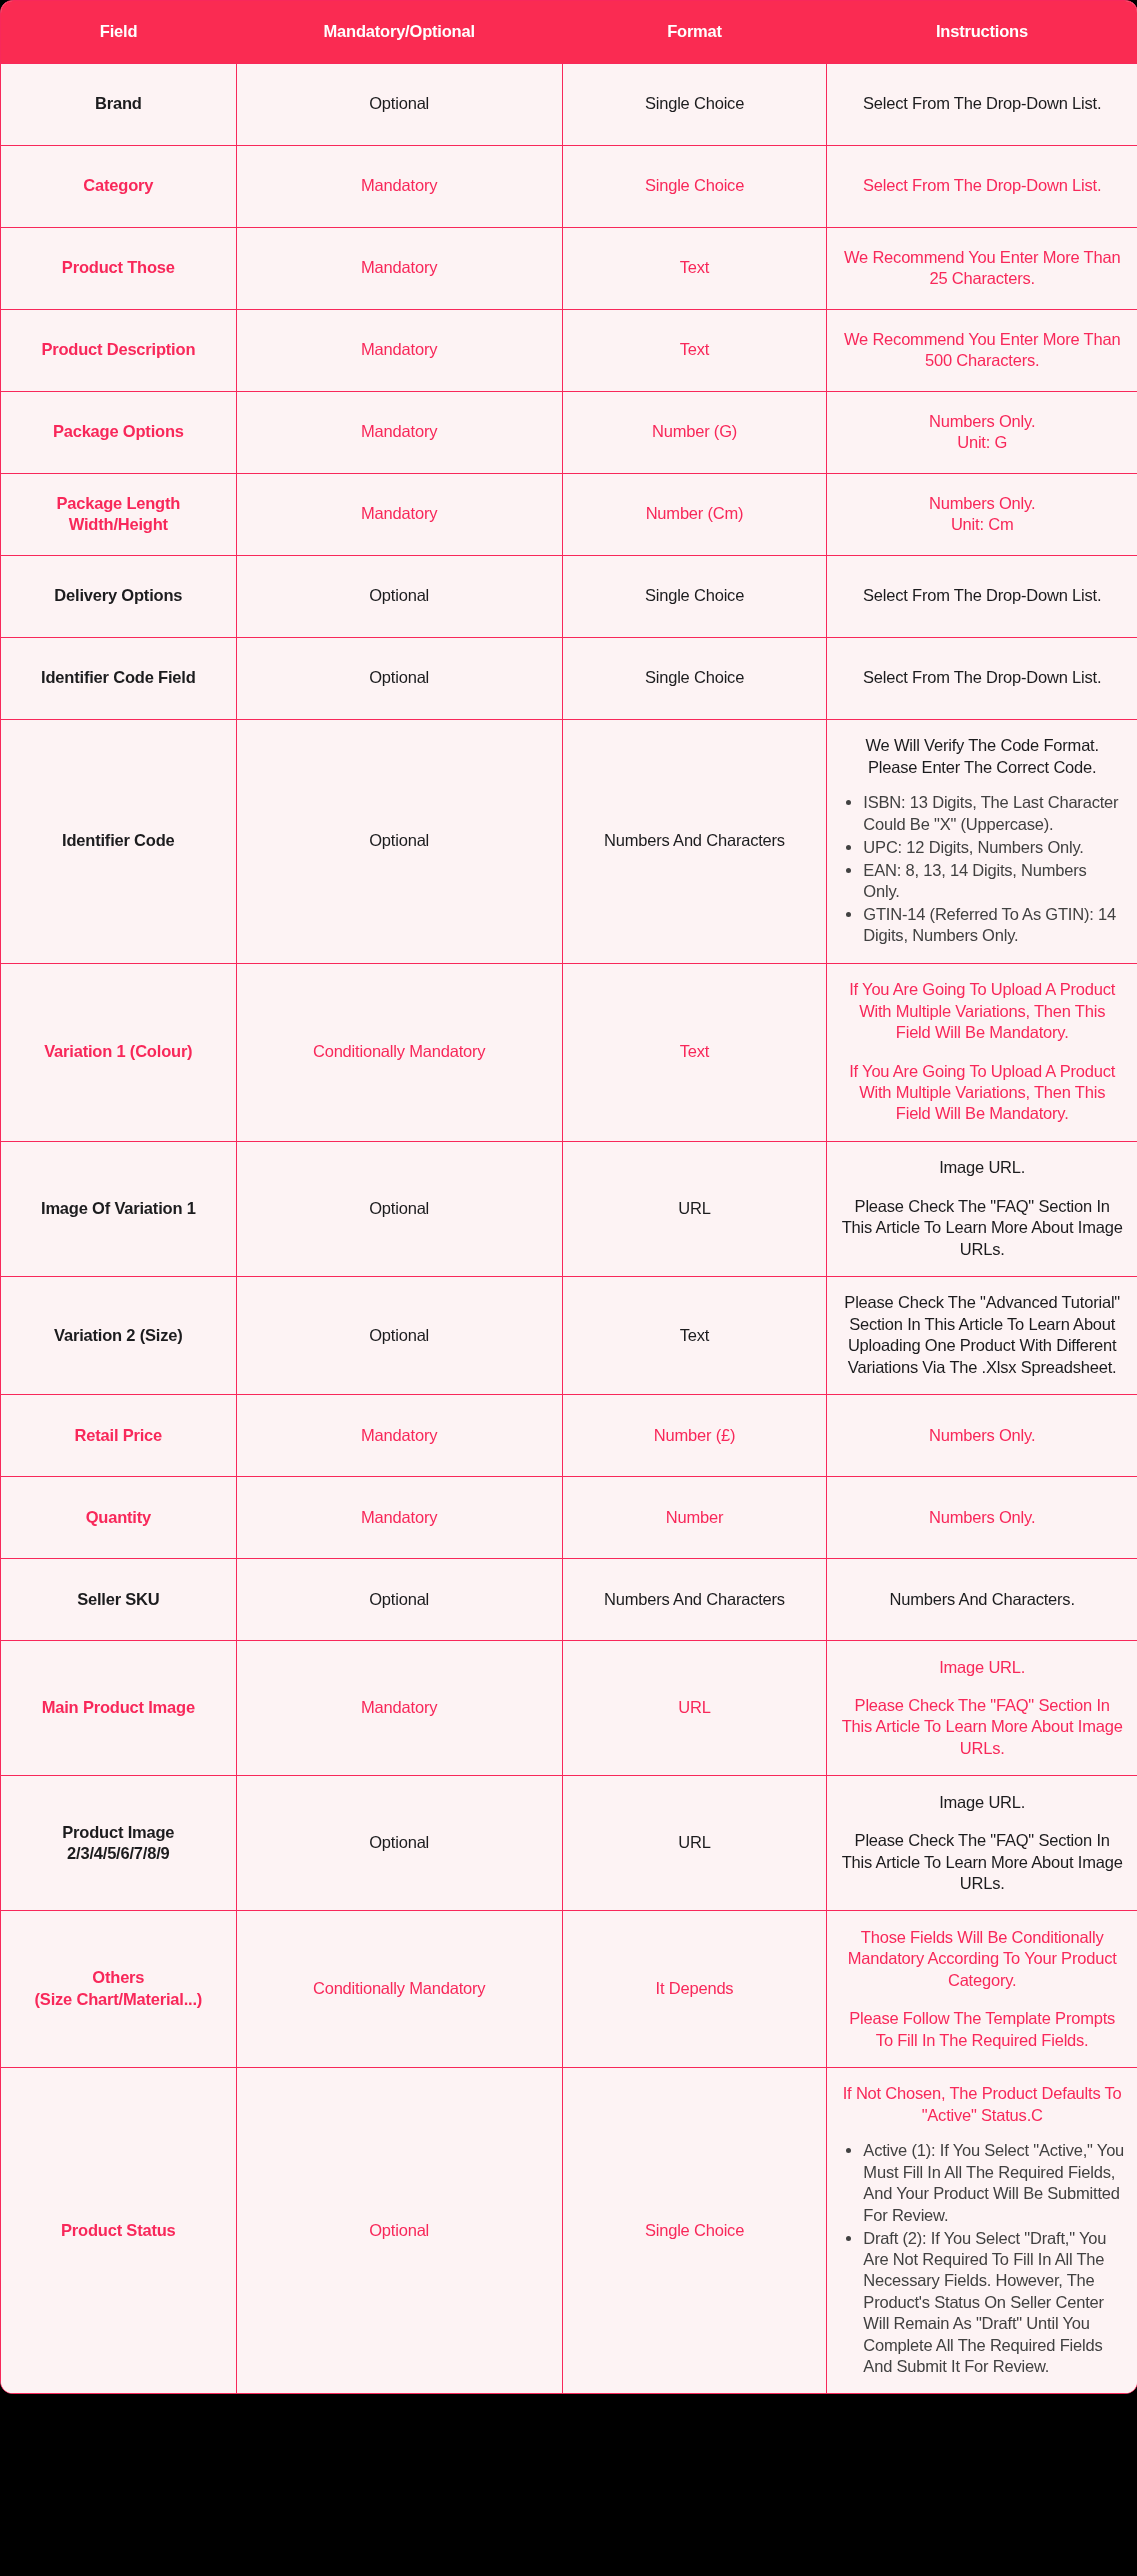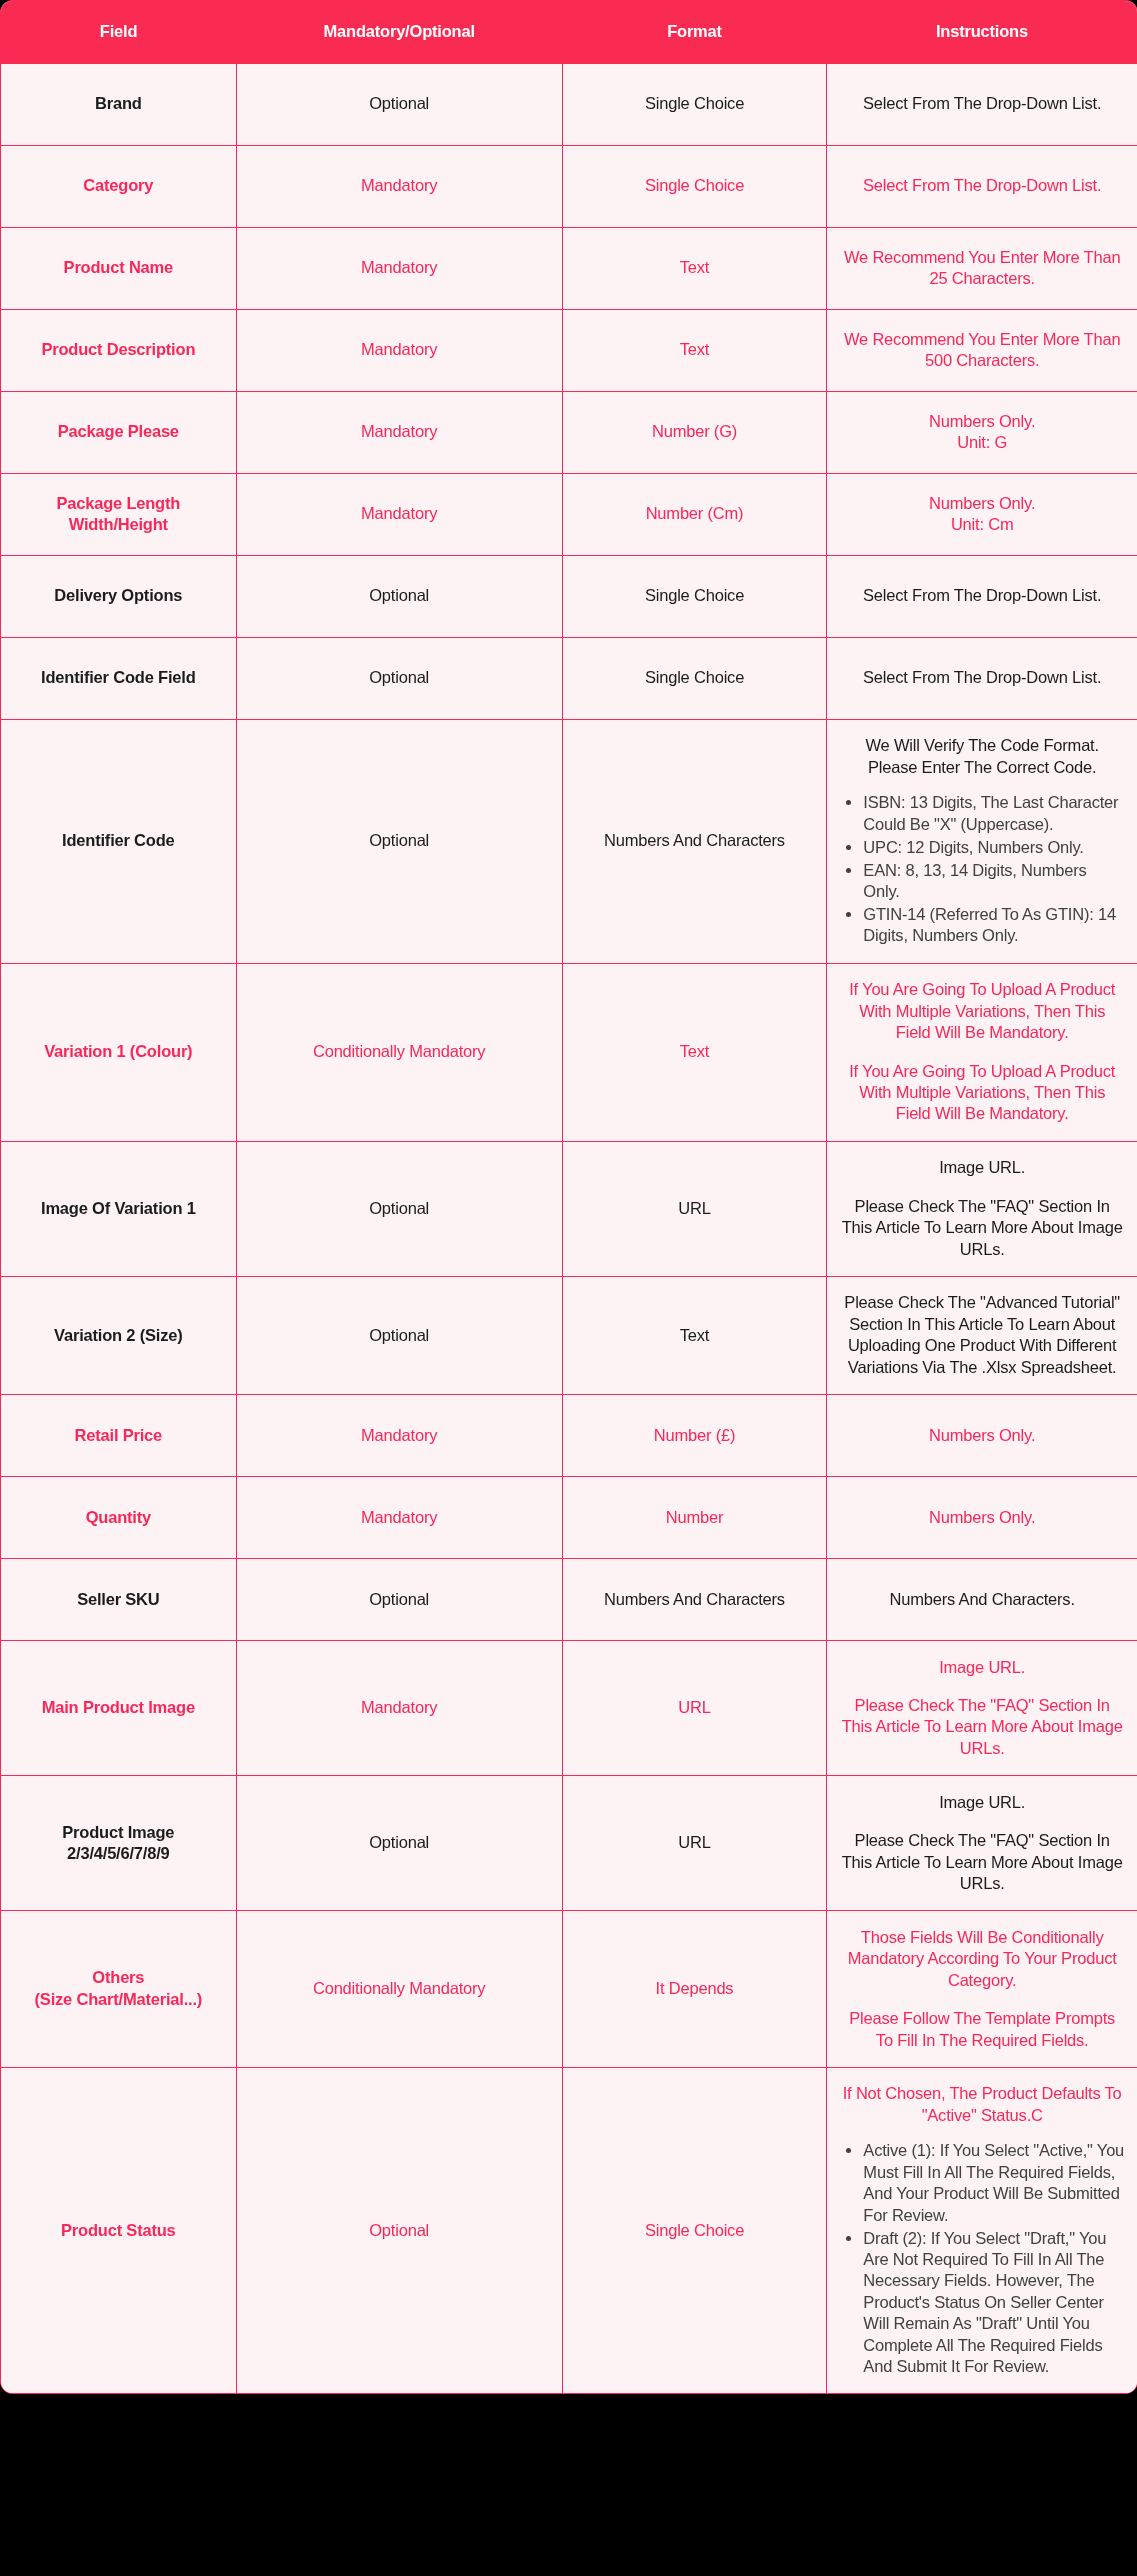--- a/index.html
+++ b/index.html
@@ -104,37 +104,37 @@
         </tr>
         <tr>
           <td class="field-cell tone-pink">Category</td>
           <td class="mandatory-cell tone-pink">Mandatory</td>
           <td class="format-cell tone-pink">Single Choice</td>
           <td class="instructions-cell">
             <p class="tone-pink">Select From The Drop-Down List.</p>
           </td>
         </tr>
         <tr>
-          <td class="field-cell tone-pink">Product Name</td>
+          <td class="field-cell tone-pink">Product Those</td>
           <td class="mandatory-cell tone-pink">Mandatory</td>
           <td class="format-cell tone-pink">Text</td>
           <td class="instructions-cell">
             <p class="tone-pink">We Recommend You Enter More Than 25 Characters.</p>
           </td>
         </tr>
         <tr>
           <td class="field-cell tone-pink">Product Description</td>
           <td class="mandatory-cell tone-pink">Mandatory</td>
           <td class="format-cell tone-pink">Text</td>
           <td class="instructions-cell">
             <p class="tone-pink">We Recommend You Enter More Than 500 Characters.</p>
           </td>
         </tr>
         <tr>
-          <td class="field-cell tone-pink">Package Please</td>
+          <td class="field-cell tone-pink">Package Options</td>
           <td class="mandatory-cell tone-pink">Mandatory</td>
           <td class="format-cell tone-pink">Number (G)</td>
           <td class="instructions-cell">
             <p class="tone-pink">Numbers Only.
 Unit: G</p>
           </td>
         </tr>
         <tr>
           <td class="field-cell tone-pink">Package Length
 Width/Height</td>

